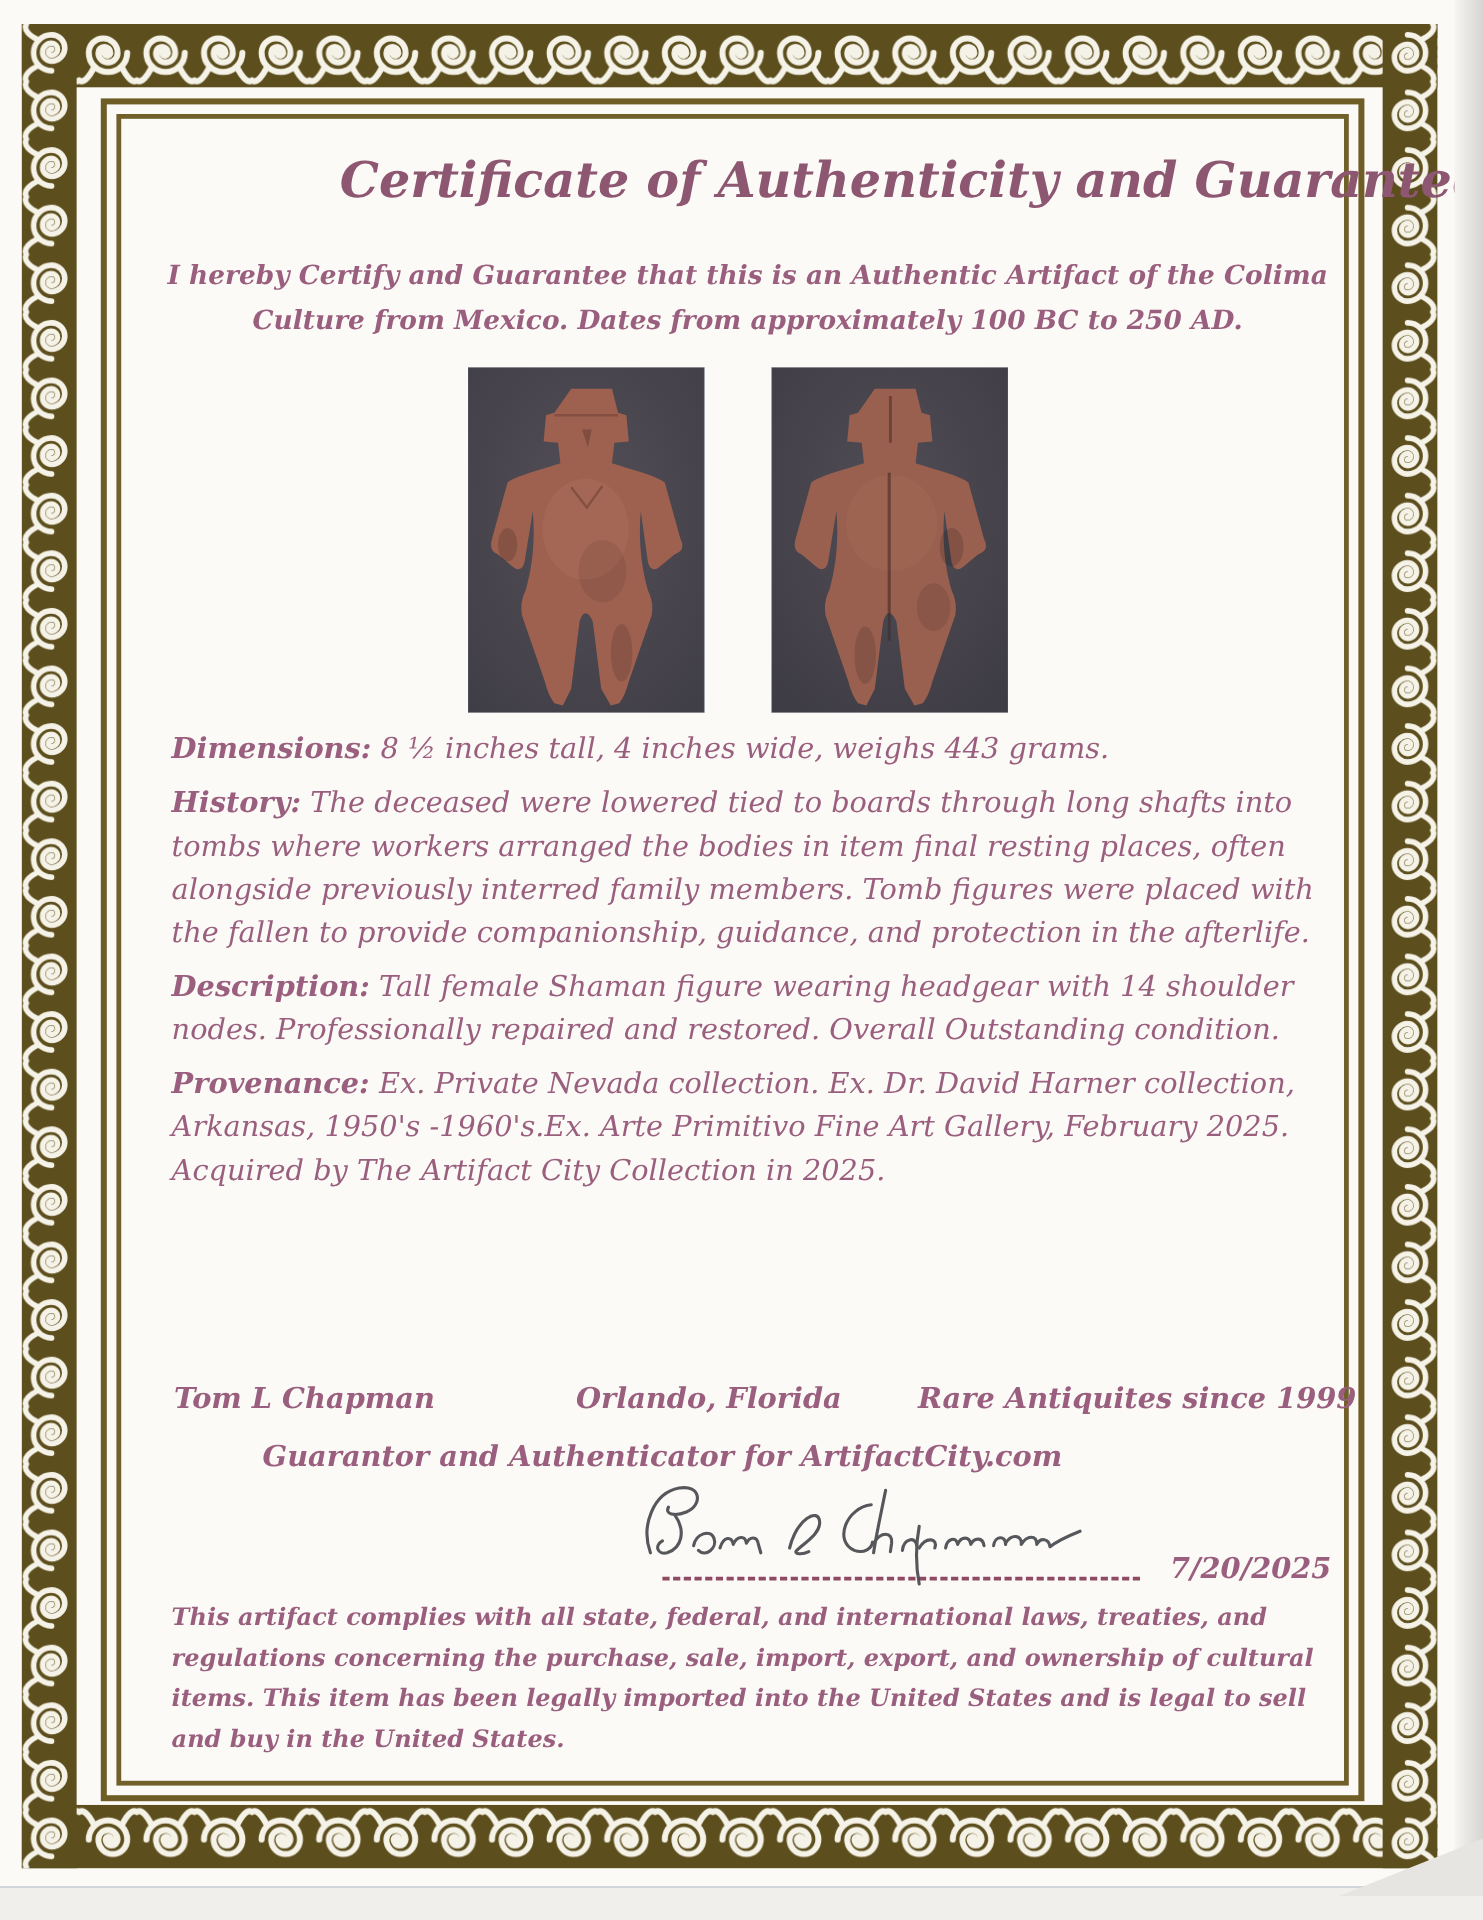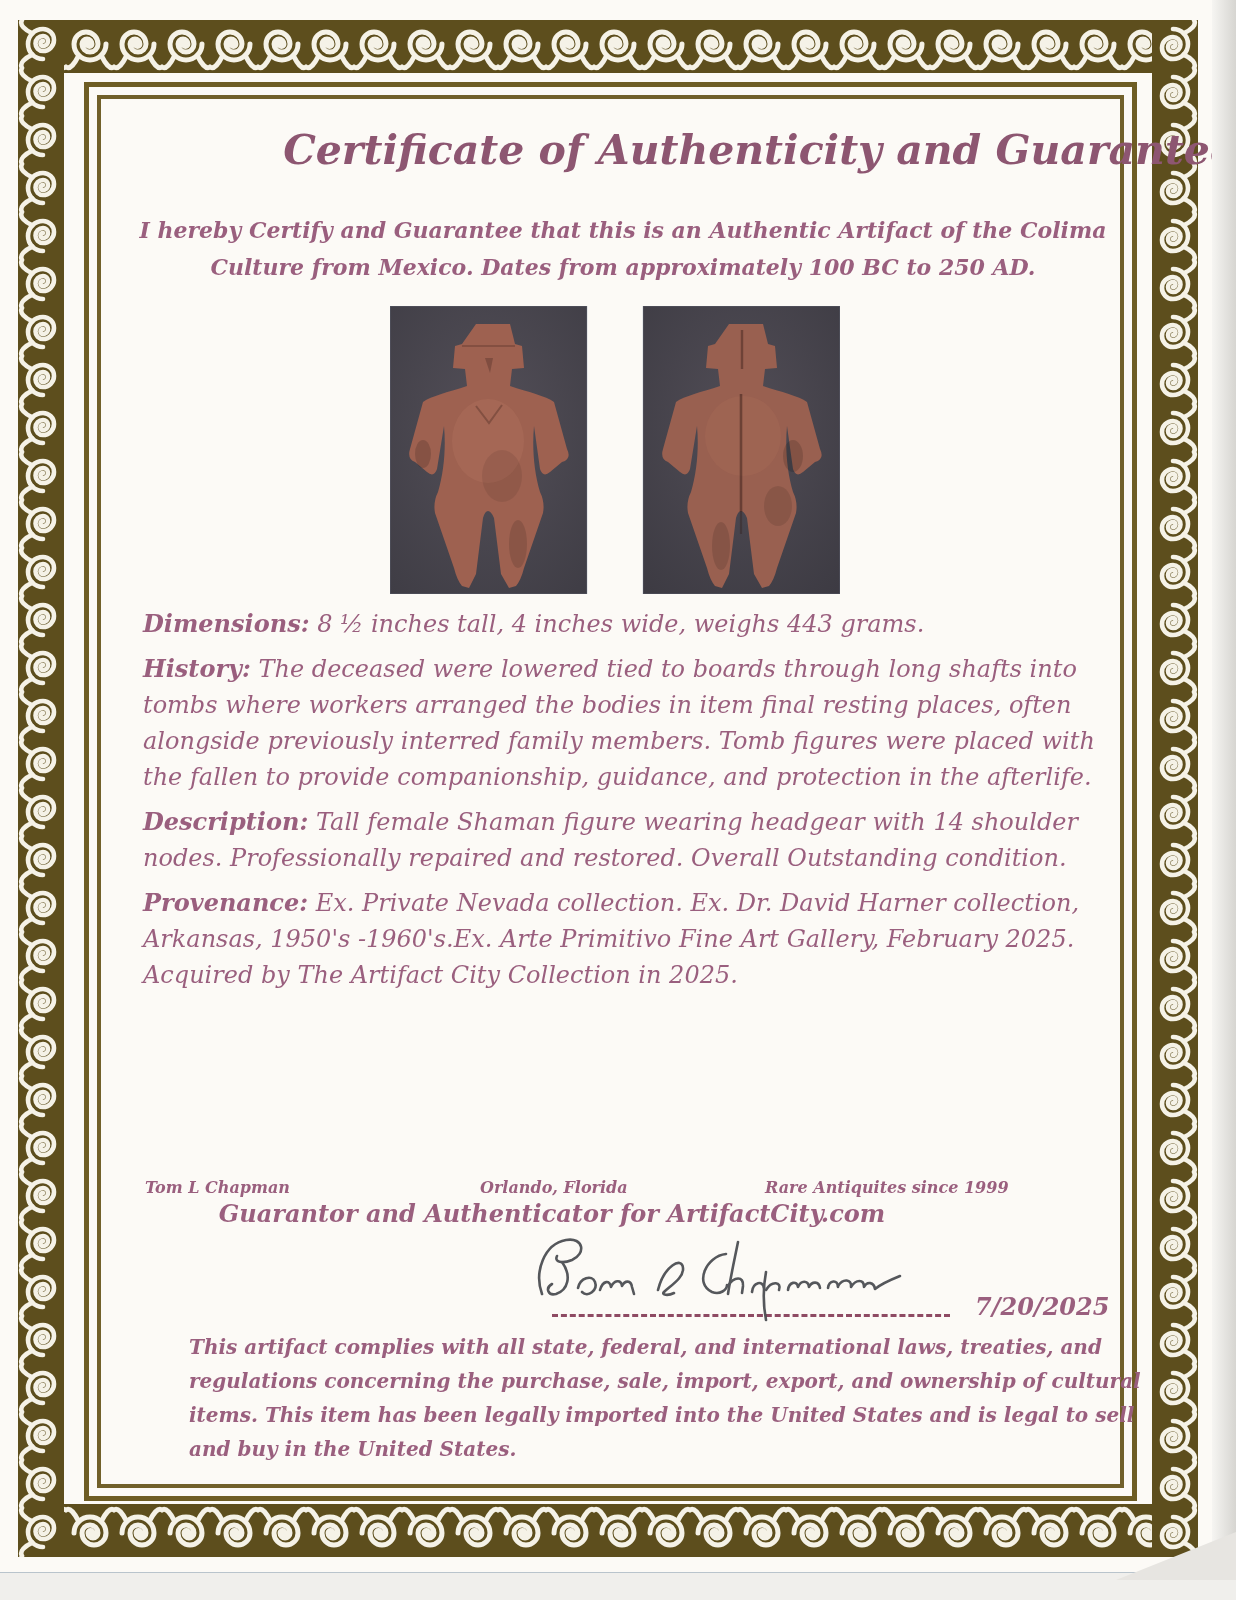--- a/index.html
+++ b/index.html
@@ -27,37 +27,37 @@
     letter-spacing:0px;
   }
   .intro{
     position:absolute;left:133px;top:212px;width:980px;text-align:center;
     font-size:22px;font-weight:bold;line-height:37px;
   }
   .photos-svg{position:absolute;left:390px;top:306px;}
   .body-text{position:absolute;left:143px;top:606px;width:962px;}
   .para{margin:0 0 9px 0;font-size:24px;line-height:36px;}
   .para .lbl{font-weight:bold;}
-  .names{position:absolute;left:145px;top:1178px;width:900px;height:34px;
-    font-size:16px;font-weight:bold;}
+  .names{position:absolute;left:145px;top:1150px;width:900px;height:34px;
+    font-size:24px;font-weight:bold;}
   .names span{position:absolute;top:0;white-space:nowrap;}
   .name-1{left:0;}
   .name-2{left:335px;}
   .name-3{left:620px;}
   .role-line{
     position:absolute;left:0;top:1199px;width:1104px;text-align:center;
     font-size:24px;font-weight:bold;
   }
   .signature-svg{position:absolute;left:530px;top:1228px;overflow:visible;}
   .sig-line{position:absolute;left:552px;top:1314px;width:398px;height:0;
     border-top:3px dashed #8e4a63;}
   .sig-date{position:absolute;left:975px;top:1292px;font-size:24px;font-weight:bold;}
   .legal{
     position:absolute;left:143px;top:1330px;width:985px;
-    font-size:20px;line-height:34px;font-weight:bold;margin-left:46px;
+    font-size:20px;line-height:34px;font-weight:bold;
   }
   
   .scan-right{position:absolute;left:1212px;top:0;width:24px;height:1600px;
     background:linear-gradient(90deg,#f6f5f2,#d6d5d1);}
   .scan-bottom{position:absolute;left:0;top:1572px;width:1236px;height:28px;
     background:#f0efec;border-top:1px solid #b9c4cc;}
   .scan-corner{position:absolute;right:0;bottom:20px;width:120px;height:48px;
     background:#e7e5e1;clip-path:polygon(0 100%,100% 0,100% 100%);}
 </style>
 </head>

